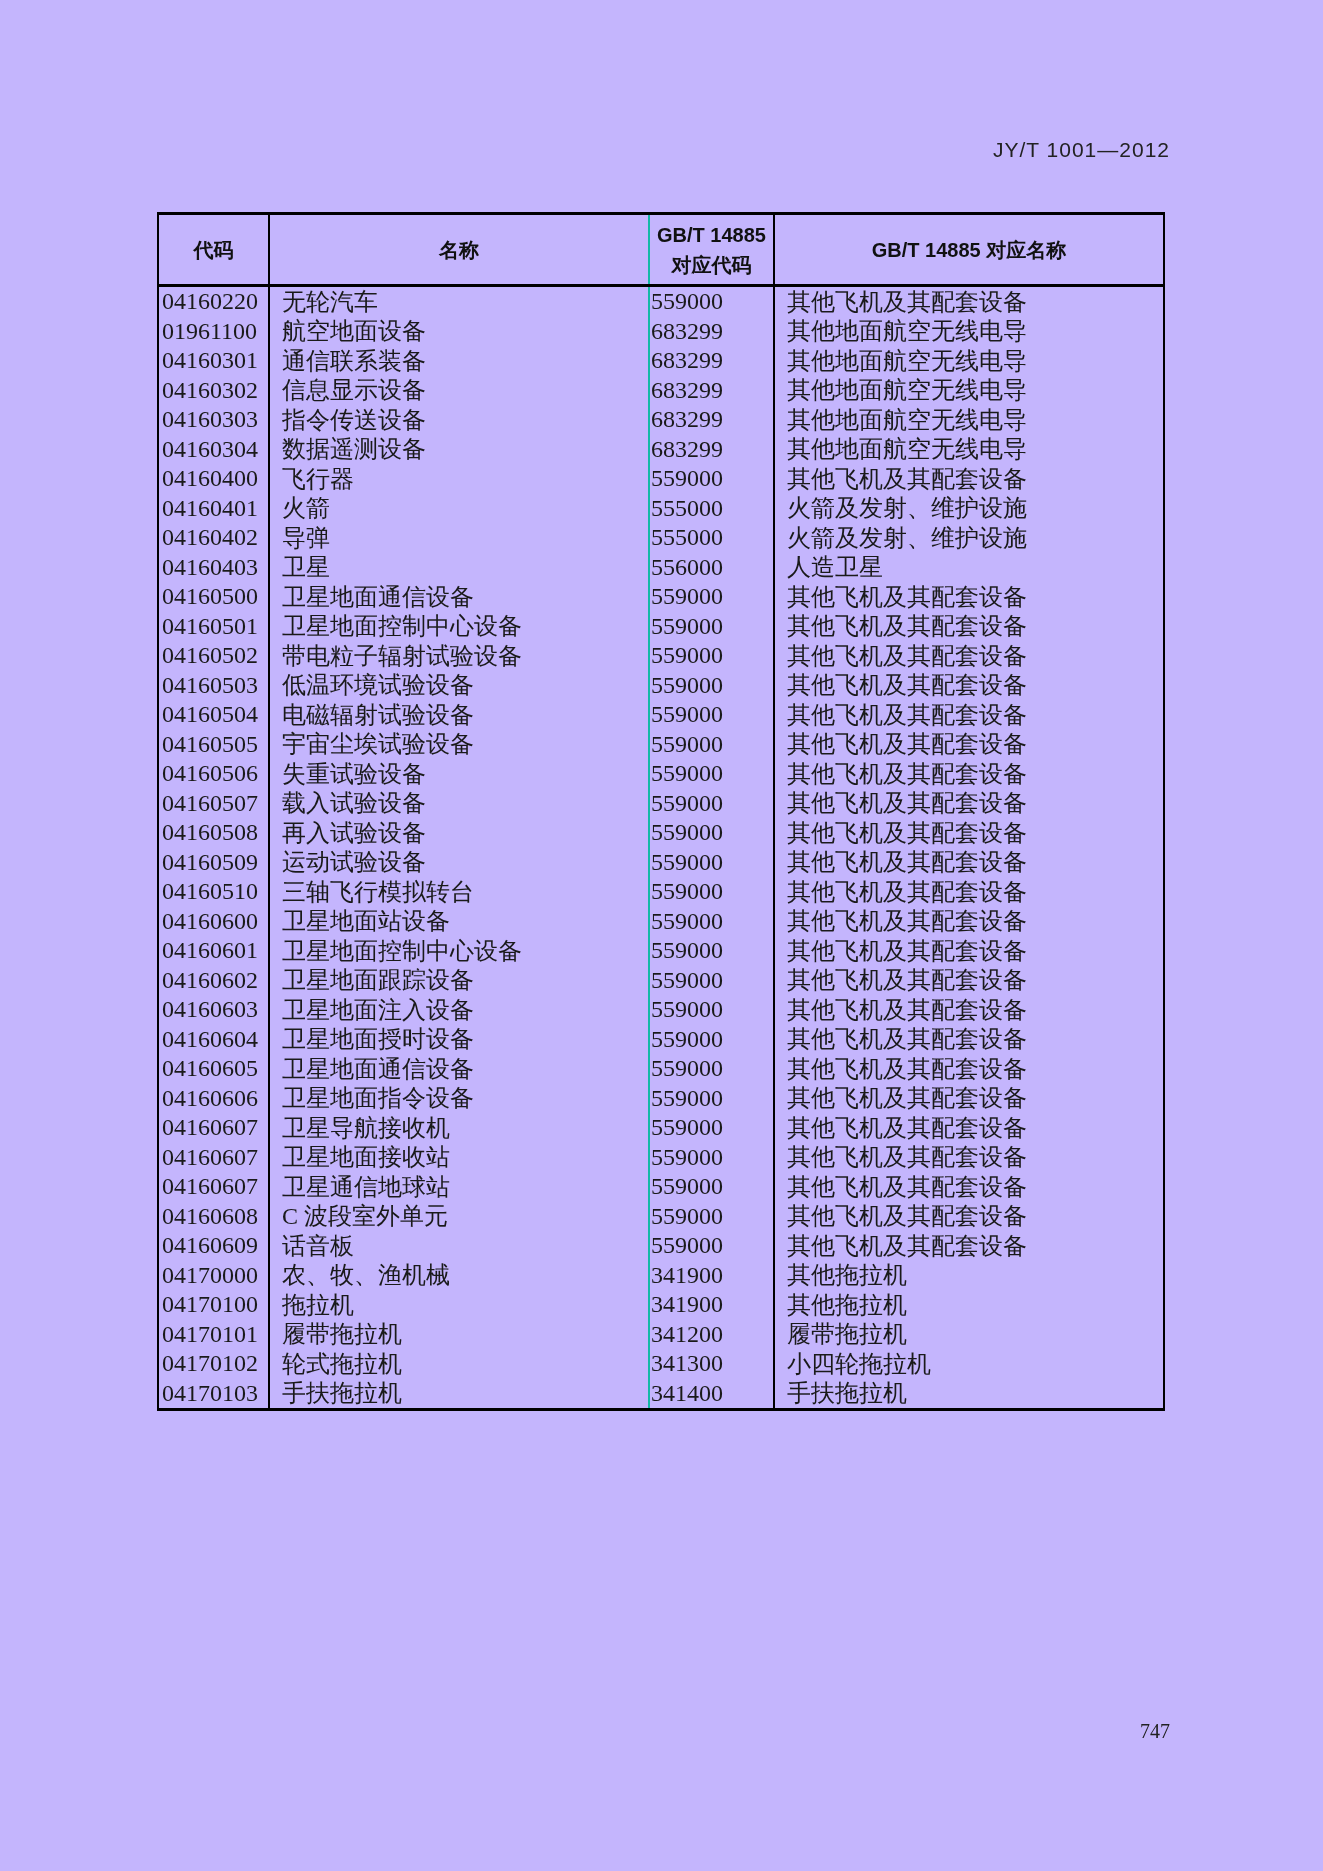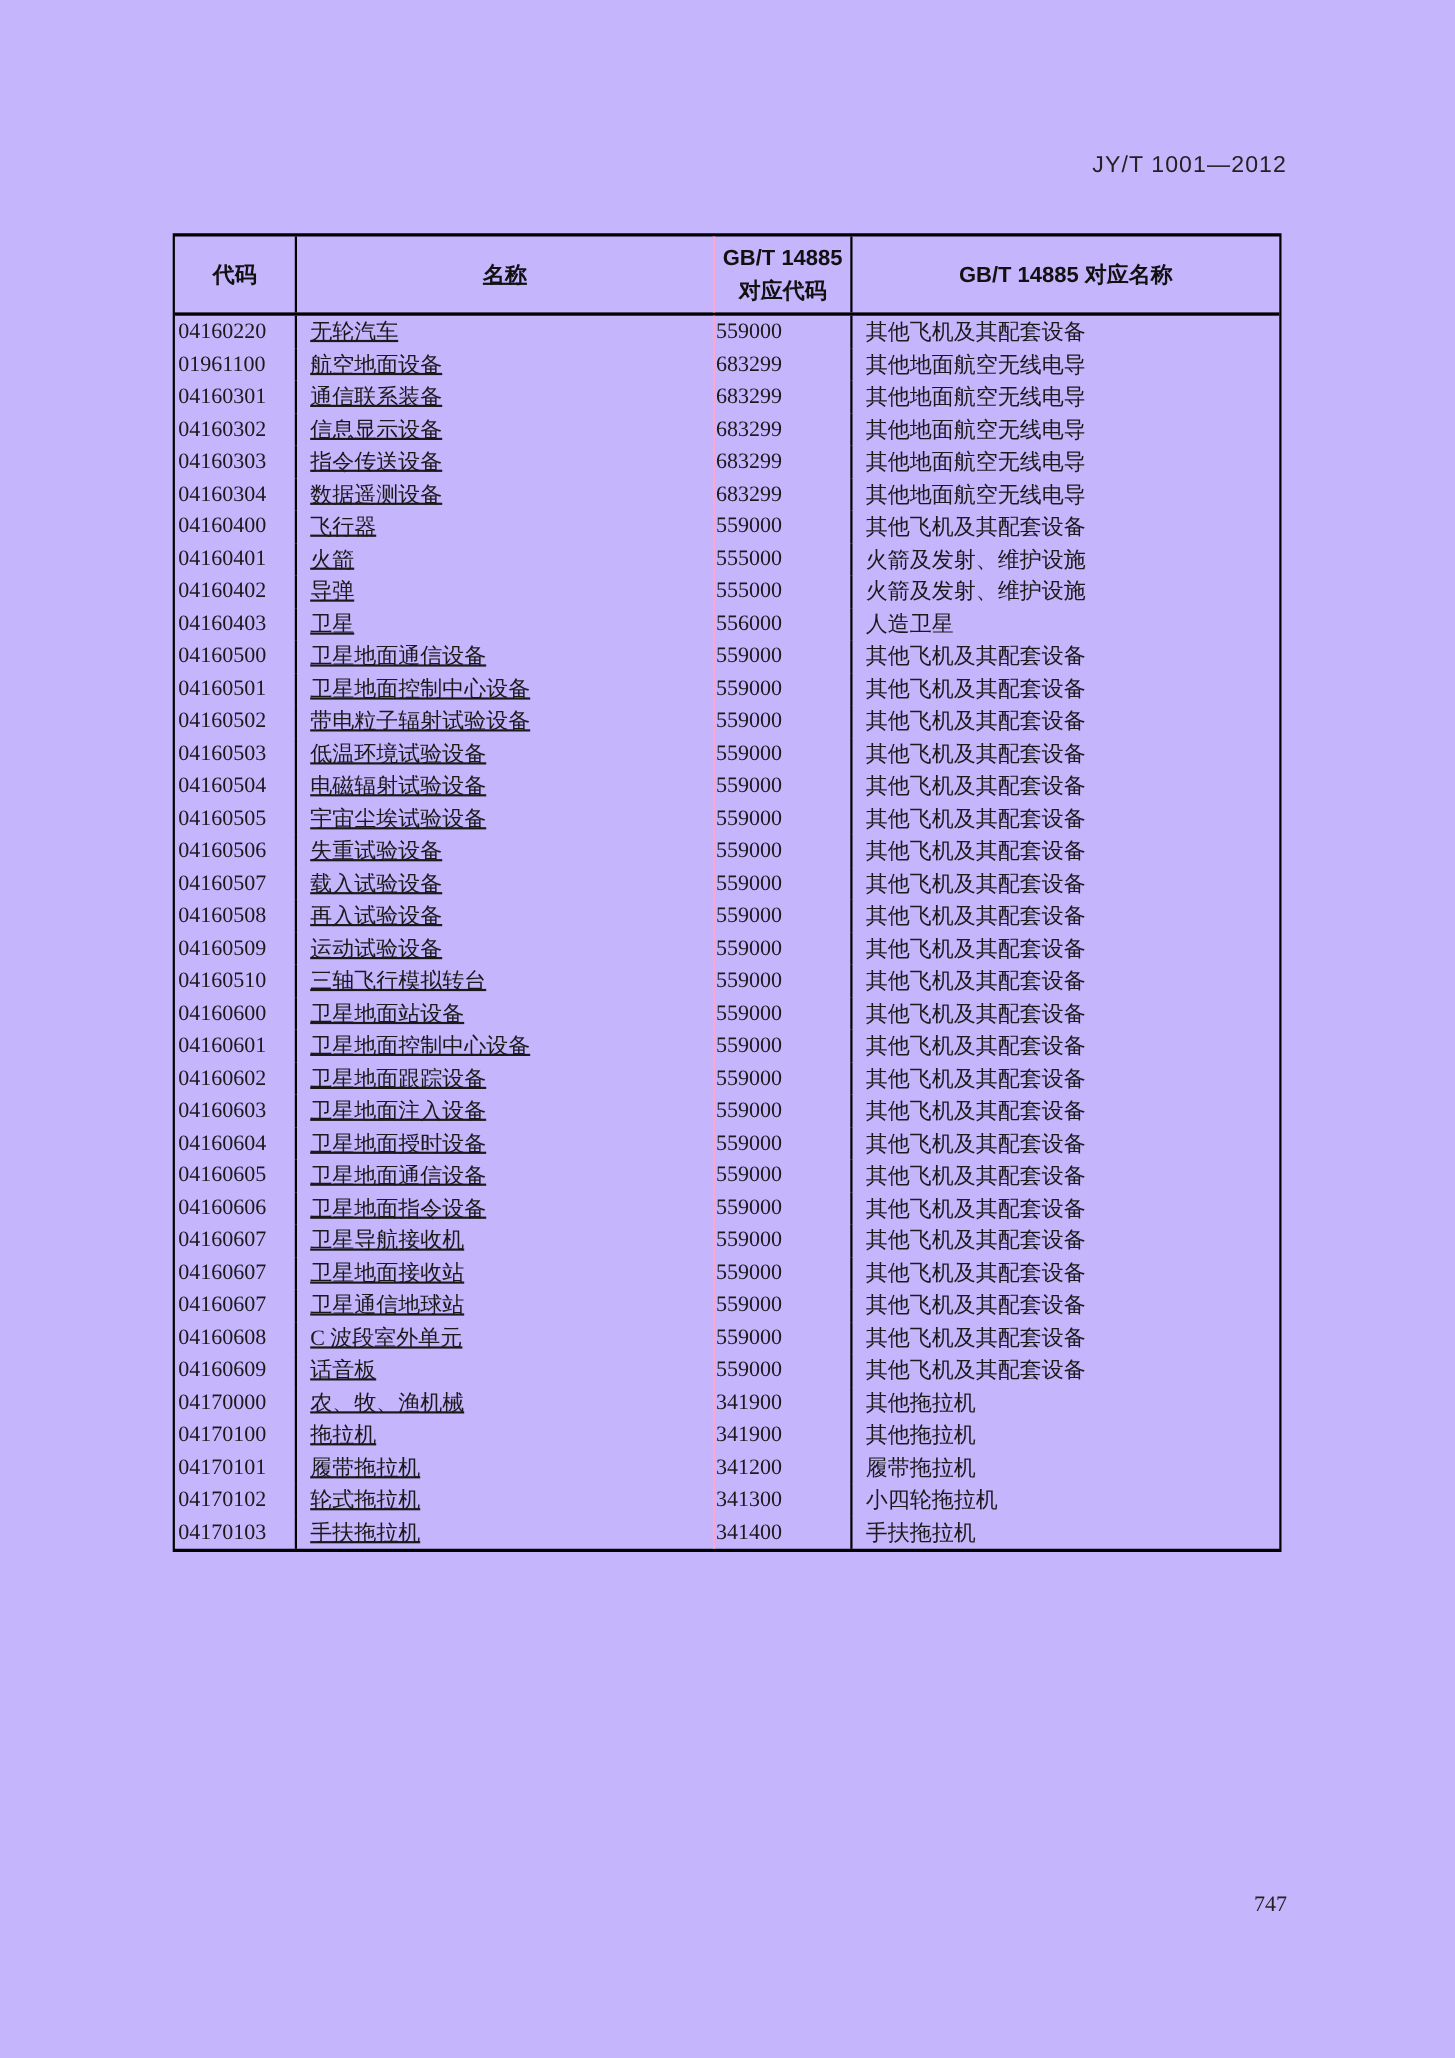--- a/index.html
+++ b/index.html
@@ -54,33 +54,33 @@
     flex-direction: column;
     align-items: center;
     justify-content: center;
     text-align: center;
     line-height: 1.5;
   }
   .body-row {
     display: flex;
     height: 29.5px;
     box-sizing: border-box;
-    font-size: 20px;
+    font-size: 24px;
     color: #1a1a1a;
     text-align: right;
   }
   .cell {
     box-sizing: border-box;
     display: flex;
     align-items: center;
     white-space: nowrap;
     overflow: hidden;
   }
   .col-code   { width: 111px; border-right: 2px solid #000; padding-left: 3px; }
-  .col-name   { width: 380px; border-right: 2px solid #f9a8d4; padding-left: 12px; text-decoration: underline; }
+  .col-name   { width: 380px; border-right: 2px solid #14b8a6; padding-left: 12px; }
   .col-gbcode { width: 125px; border-right: 2px solid #000; padding-left: 1px; }
   .col-gbname { flex: 1; padding-left: 12px; }
   .header-cell.col-code,
   .header-cell.col-gbcode,
   .header-cell.col-name { padding-left: 0; }
   .header-cell.col-gbname { padding-left: 0; }
   .page-number {
     position: absolute;
     left: 1140px;
     top: 1720px;

